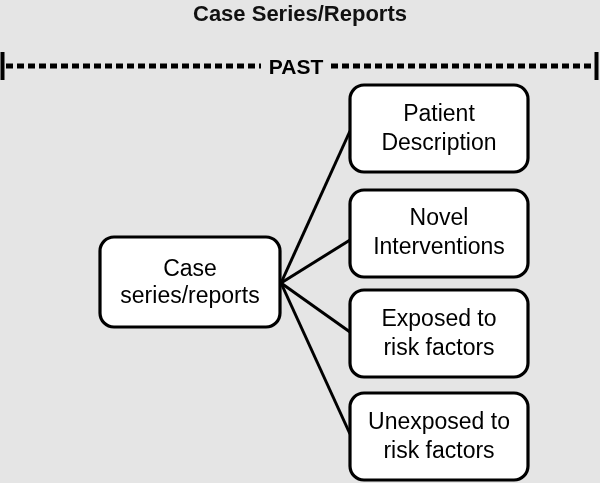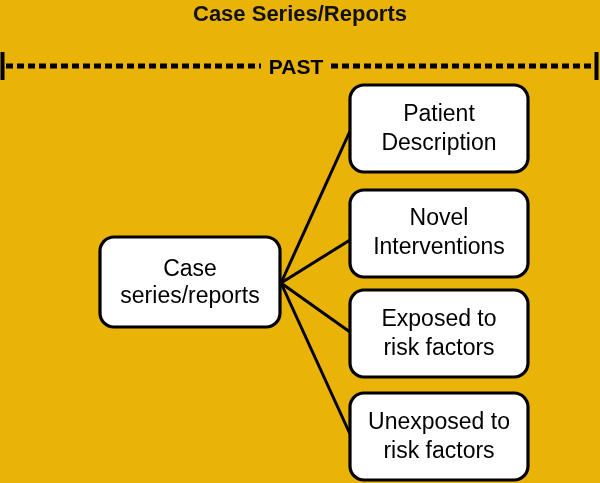--- a/index.html
+++ b/index.html
@@ -10,21 +10,21 @@
     width: 600px;
     height: 483px;
     background: #ffffff;
     font-family: "Liberation Sans", sans-serif;
     overflow: hidden;
   }
   #canvas {
     position: relative;
     width: 600px;
     height: 483px;
-    background: #eab308;
+    background: #e5e5e5;
   }
   #diagram-svg {
     position: absolute;
     left: 0;
     top: 0;
     width: 600px;
     height: 483px;
     display: block;
   }
   .node-label {

